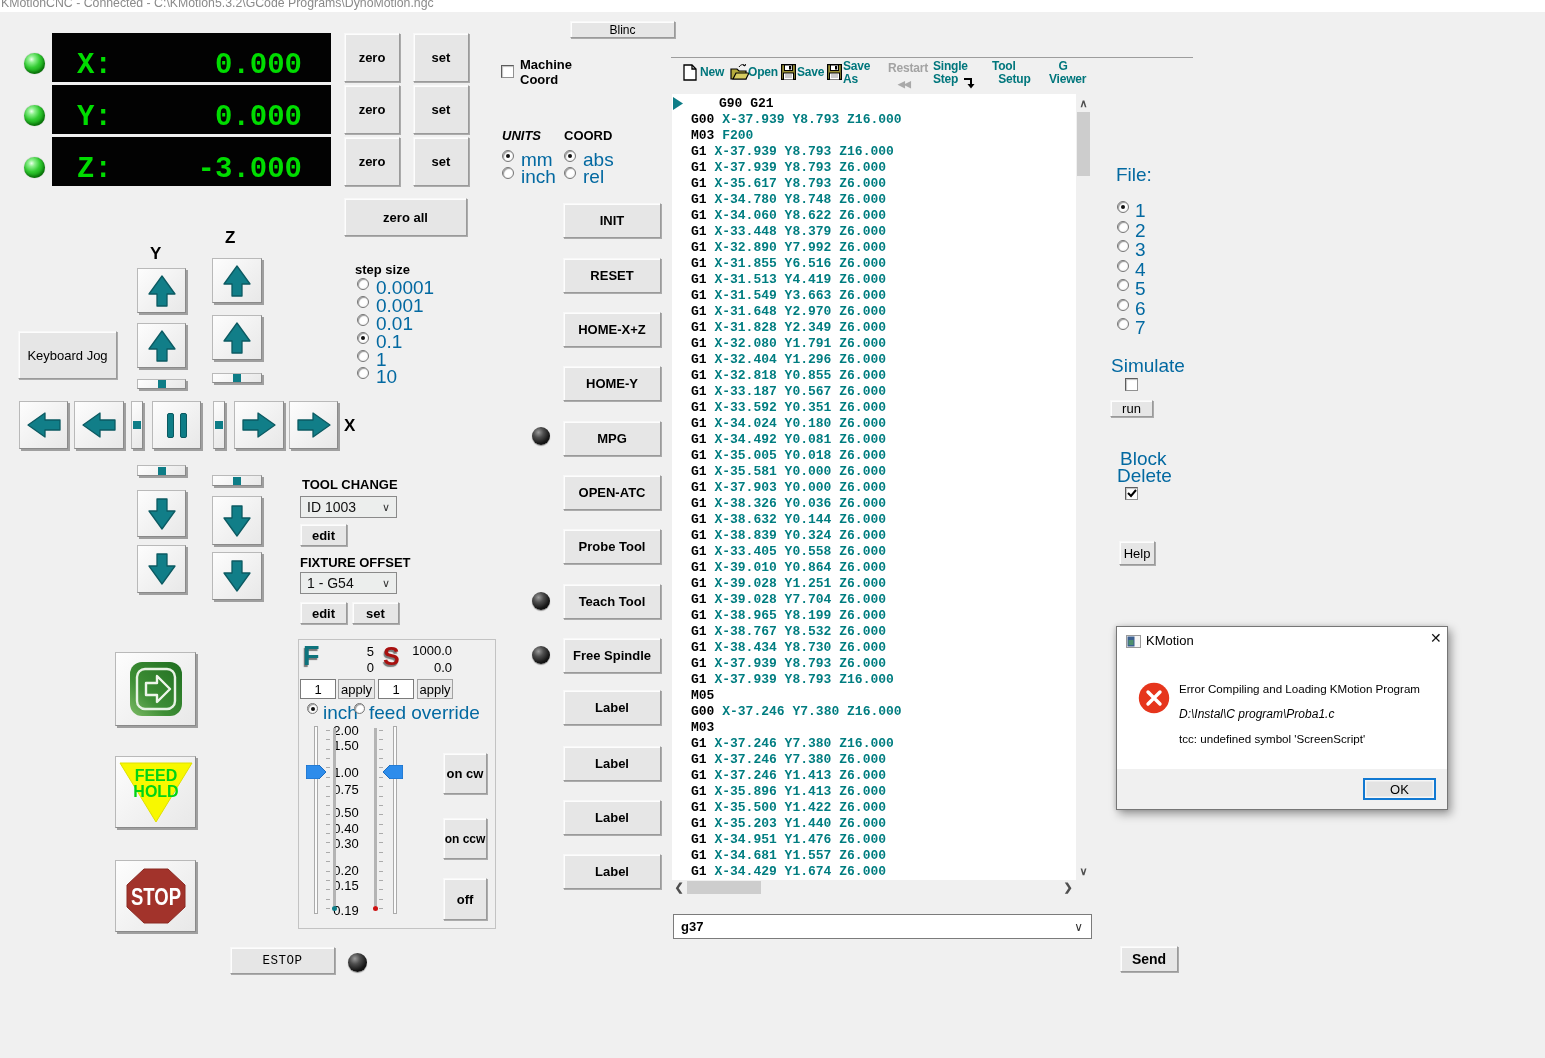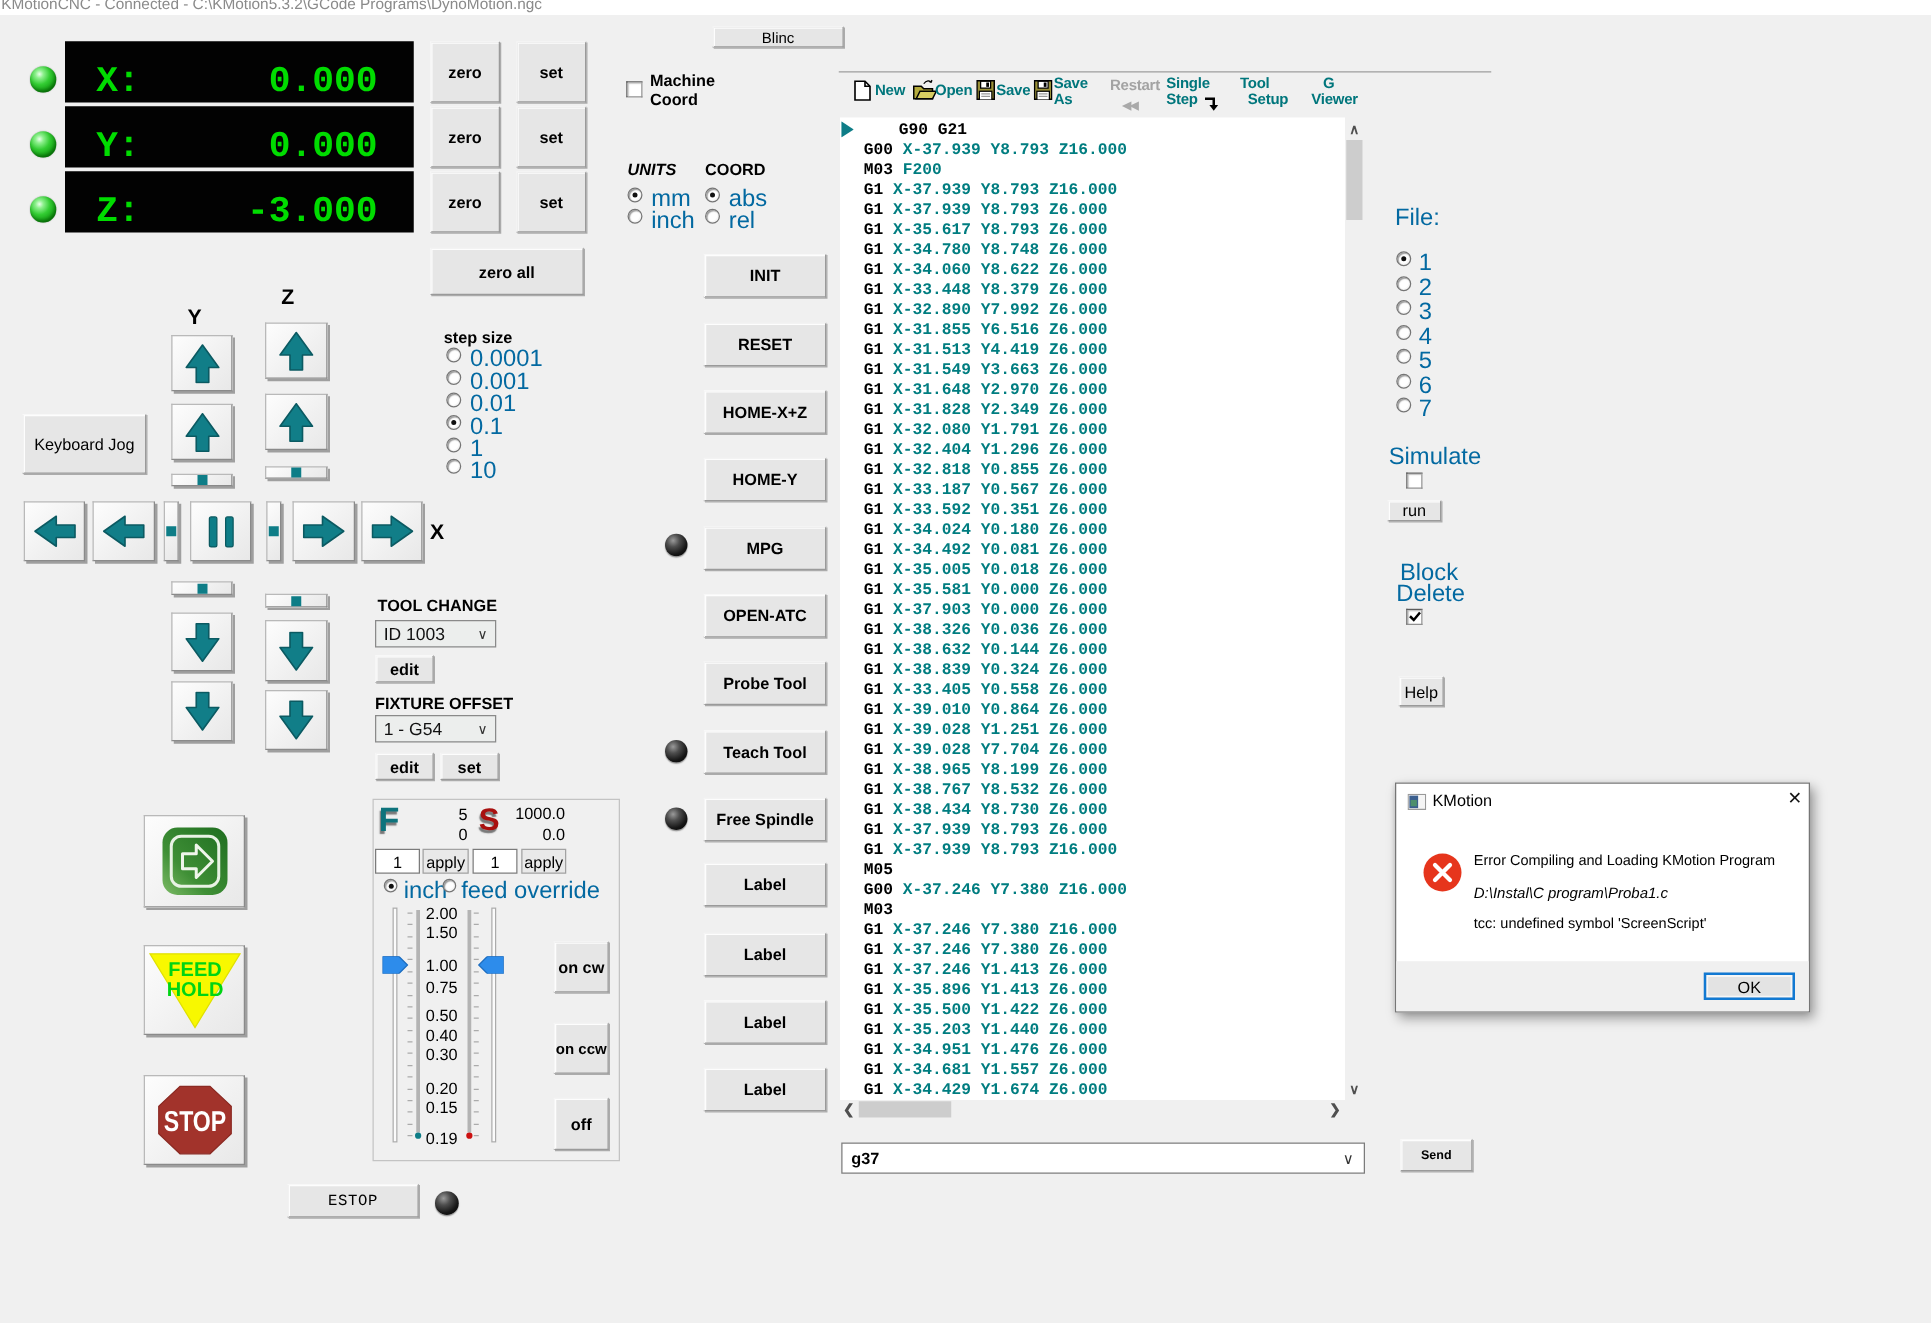--- a/index.html
+++ b/index.html
@@ -28,21 +28,21 @@
 .combo{position:absolute;background:#eceeed;border:1px solid #8a8a8a;display:flex;align-items:center;font-size:14px;color:#111;}
 .combo .tx{padding-left:6px;}
 .combo .chv{margin-left:auto;padding-right:6px;color:#333;font-size:11px;}
 .ed{position:absolute;background:#fff;border:1px solid #7b7b7b;display:flex;align-items:center;justify-content:center;font-size:13px;}
 .fbtn{position:absolute;background:#e9e9e9;border:1px solid #a2a2a2;display:flex;align-items:center;justify-content:center;font-size:13px;}
 .gc{position:absolute;left:691px;white-space:pre;font-family:"Liberation Mono",monospace;font-weight:bold;font-size:13px;line-height:16px;color:#000;}
 .gc i{font-style:normal;color:#007d80;}
 .tbt{position:absolute;color:#00767c;font-weight:bold;font-size:12px;line-height:13px;white-space:pre;letter-spacing:-0.2px;}
 .chev{position:absolute;color:#4f4f4f;font-size:11px;font-weight:bold;display:flex;align-items:center;justify-content:center;}
 .tick{position:absolute;width:4px;height:1px;background:#ababab;}
-.slab{position:absolute;font-size:13px;color:#000;width:40px;text-align:right;}
+.slab{position:absolute;font-size:13px;color:#000;width:40px;text-align:center;}
 </style></head><body>
 <div class="titlebar">
     <div class="titletxt">KMotionCNC - Connected - C:\KMotion5.3.2\GCode Programs\DynoMotion.ngc</div>
   </div>
 
 <div class="led" style="left:24px;top:53px;width:21px;height:21px;"></div>
 <div class="dro" style="top:33px;">
     <span class="lab">X:</span>
     <span class="val">0.000</span>
   </div>
@@ -424,21 +424,21 @@
 <div class="chev" style="left:1076px;top:94px;width:15px;height:18px;">∧</div>
 <div class="abs" style="left:1077px;top:112px;width:13px;height:64px;background:#cdcdcd;"></div>
 <div class="chev" style="left:1076px;top:862px;width:15px;height:18px;">∨</div>
 <div class="chev" style="left:672px;top:880px;width:14px;height:14px;">❮</div>
 <div class="abs" style="left:687px;top:881px;width:74px;height:13px;background:#cdcdcd;"></div>
 <div class="chev" style="left:1061px;top:880px;width:14px;height:14px;">❯</div>
 <div class="ed" style="left:673px;top:914px;width:419px;height:25px;justify-content:flex-start;font-weight:bold;">
     <span style="padding-left:7px;">g37</span>
     <span style="margin-left:auto;padding-right:8px;font-weight:normal;color:#333;font-size:12px;">∨</span>
   </div>
-<div class="btn" style="left:1120px;top:911px;width:58px;height:26px;font-size:10px;">Send</div>
+<div class="btn" style="left:1120px;top:946px;width:58px;height:26px;font-size:14px;">Send</div>
 <div class="rlab" style="left:1116px;top:164px;">File:</div>
 <div class="radio sel" style="left:1117px;top:201px;"></div>
 <div class="rlab" style="left:1135px;top:200px;">1</div>
 <div class="radio" style="left:1117px;top:220.5px;"></div>
 <div class="rlab" style="left:1135px;top:219.5px;">2</div>
 <div class="radio" style="left:1117px;top:240px;"></div>
 <div class="rlab" style="left:1135px;top:239px;">3</div>
 <div class="radio" style="left:1117px;top:259.5px;"></div>
 <div class="rlab" style="left:1135px;top:258.5px;">4</div>
 <div class="radio" style="left:1117px;top:279px;"></div>

